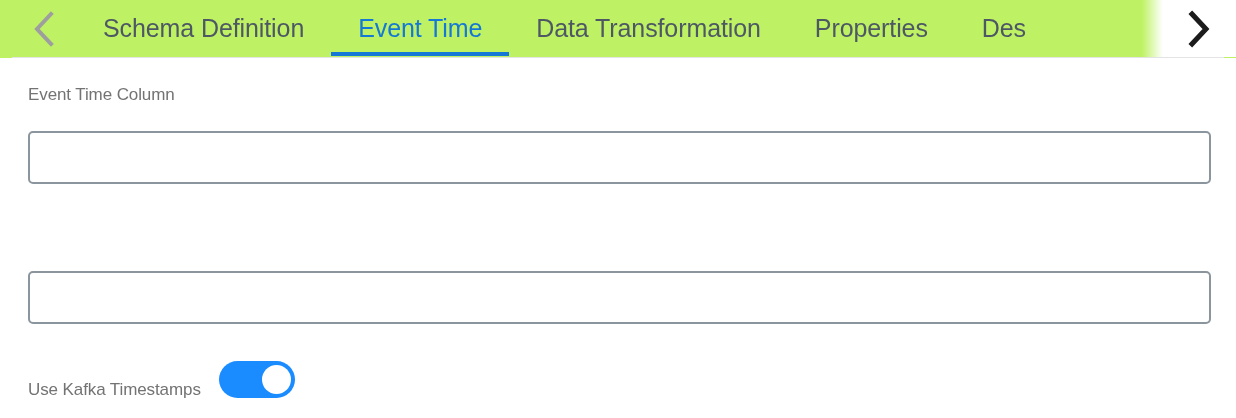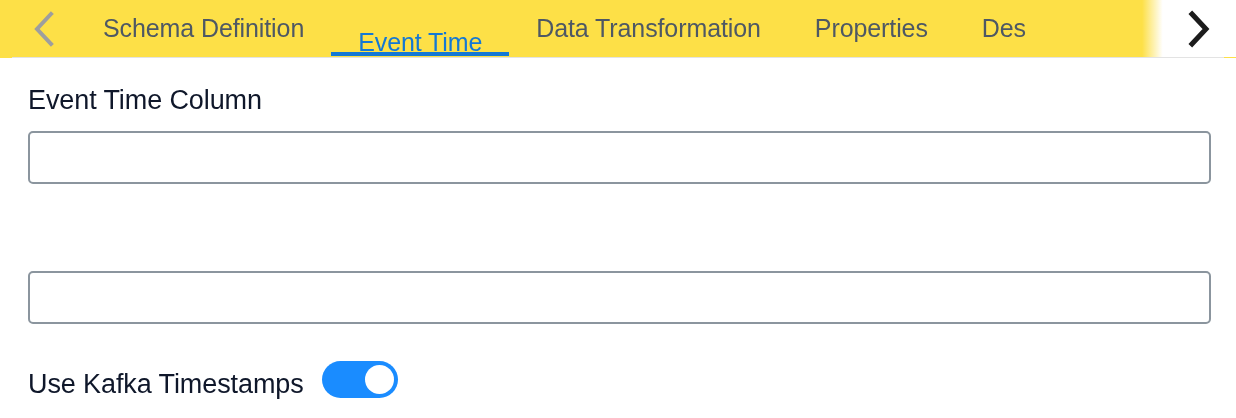--- a/index.html
+++ b/index.html
@@ -16,21 +16,21 @@
     position: relative;
   }
 
   
   .tabbar {
     position: absolute;
     left: 0;
     top: 0;
     width: 1236px;
     height: 58px;
-    background: #fde047;
+    background: #bef264;
     overflow: hidden;
   }
 
   .tabbar-divider {
     position: absolute;
     left: 12px;
     top: 57px;
     width: 1212px;
     height: 2px;
     background: #e3e3e3;
@@ -110,22 +110,22 @@
     position: absolute;
     left: 0;
     top: 58px;
     width: 1236px;
     height: 360px;
   }
 
   .field-label {
     position: absolute;
     left: 28px;
-    font-size: 27px;
-    color: #0f172a;
+    font-size: 17px;
+    color: #737373;
     letter-spacing: -0.1px;
     white-space: nowrap;
   }
 
   .text-input {
     position: absolute;
     left: 28px;
     width: 1183px;
     height: 53px;
     box-sizing: border-box;
@@ -194,21 +194,21 @@
       <svg width="26" height="40" viewBox="0 0 26 40" aria-hidden="true">
         <polyline points="20,5 6,20 20,35" fill="none" stroke="#9e9e9e" stroke-width="4" stroke-linecap="square" stroke-linejoin="miter"></polyline>
       </svg>
     </span>
   </button>
 
   <div class="tab-list">
     <button class="tab" style="color: rgb(78, 88, 100);">
       <span>Schema Definition</span>
     </button>
-    <button class="tab is-active" style="color: rgb(20, 120, 212); align-items: flex-end;">
+    <button class="tab is-active" style="color: rgb(20, 120, 212);">
       <span>Event Time</span>
     </button>
     <button class="tab" style="color: rgb(78, 88, 100);">
       <span>Data Transformation</span>
     </button>
     <button class="tab" style="color: rgb(78, 88, 100);">
       <span>Properties</span>
     </button>
     <button class="tab" style="color: rgb(78, 88, 100); justify-content: flex-end;">
       <span>Des</span>

